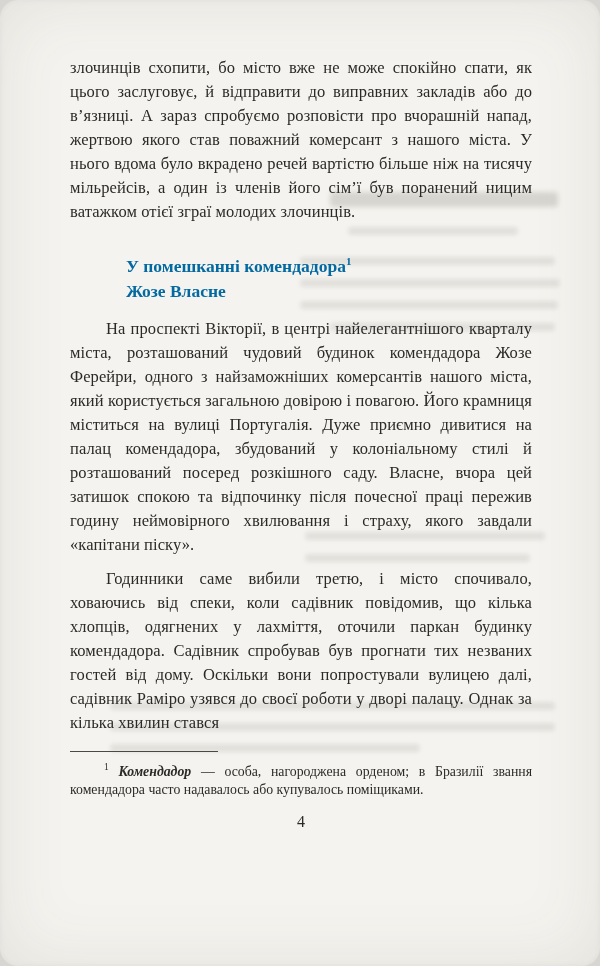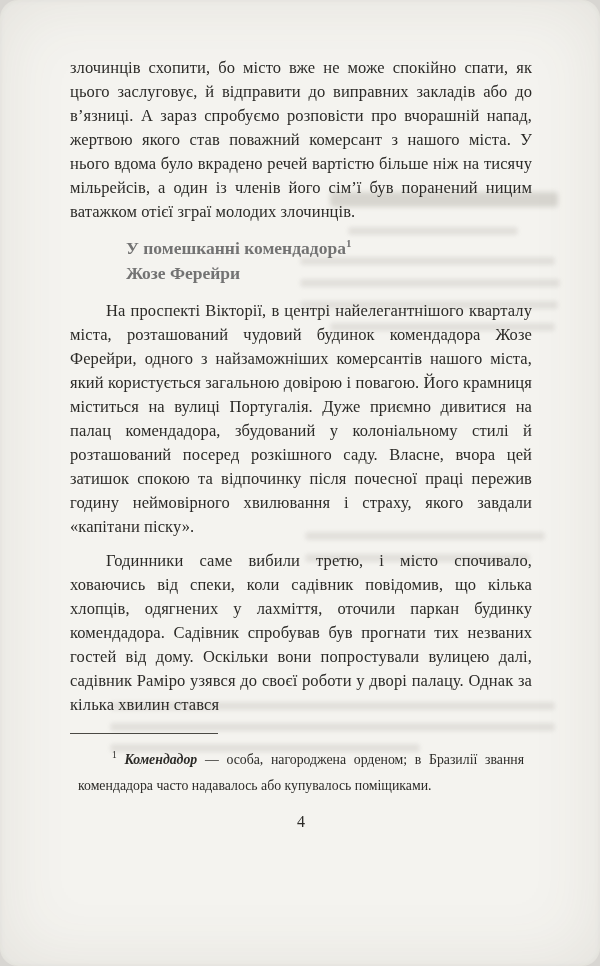--- a/index.html
+++ b/index.html
@@ -25,43 +25,43 @@
   p.body-par {
     margin: 0;
     font-size: 16.5px;
     line-height: 24px;
     text-align: justify;
     text-indent: 36px;
     letter-spacing: 0.1px;
   }
   p.body-par.no-indent { text-indent: 0; }
   h2.section-title {
-    margin: 12px 0 13px 0;
+    margin: 30px 0 13px 0;
     padding-left: 56px;
     font-size: 17.5px;
     line-height: 25px;
     font-weight: bold;
-    color: #737373;
+    color: #0369a1;
   }
   h2.section-title sup {
     font-size: 11px;
     line-height: 0;
   }
   .spacer-par { height: 10px; }
   .footnote-block { margin-top: 16px; }
   .footnote-rule {
     width: 148px;
     border: 0;
     border-top: 1px solid #4a4944;
     margin: 0 0 6px 0;
   }
   p.footnote {
-    margin: 8px;
+    margin: 0;
     font-size: 13.8px;
-    line-height: 26px;
+    line-height: 18px;
     text-align: justify;
     text-indent: 34px;
   }
   p.footnote .fn-term { font-style: italic; font-weight: bold; }
   p.footnote sup { font-size: 9.5px; }
   .page-number {
     margin-top: 14px;
     text-align: center;
     font-size: 16px;
     color: #2b2a27;
@@ -93,21 +93,21 @@
   <div class="bleed" style="left:110px; top:702px; width:445px; height:8px;"></div>
   <div class="bleed" style="left:110px; top:723px; width:445px; height:8px;"></div>
   <div class="bleed" style="left:110px; top:744px; width:310px; height:8px;"></div>
 
   <div class="text-layer">
 
     <p class="body-par no-indent">злочинців схопити, бо місто вже не може спокійно спати, як цього заслуговує, й відправити до виправних закладів або до в’язниці. А зараз спробуємо розповісти про вчорашній напад, жертвою якого став поважний комерсант з нашого міста. У нього вдома було вкрадено речей вартістю більше ніж на тисячу мільрейсів, а один із членів його сім’ї був поранений ницим ватажком отієї зграї молодих злочинців.</p>
 
     <h2 class="section-title">
       <span>У помешканні комендадора</span><sup>1</sup><br>
-      <span>Жозе Ферейри</span>
+      <span>Жозе Власне</span>
     </h2>
 
     <p class="body-par">На проспекті Вікторії, в центрі найелегантнішого кварталу міста, розташований чудовий будинок комендадора Жозе Ферейри, одного з найзаможніших комерсантів нашого міста, який користується загальною довірою і повагою. Його крамниця міститься на вулиці Португалія. Дуже приємно дивитися на палац комендадора, збудований у колоніальному стилі й розташований посеред розкішного саду. Власне, вчора цей затишок спокою та відпочинку після почесної праці пережив годину неймовірного хвилювання і страху, якого завдали «капітани піску».</p>
 
     <div class="spacer-par"></div>
 
     <p class="body-par">Годинники саме вибили третю, і місто спочивало, ховаючись від спеки, коли садівник повідомив, що кілька хлопців, одягнених у лахміття, оточили паркан будинку комендадора. Садівник спробував був прогнати тих незваних гостей від дому. Оскільки вони попростували вулицею далі, садівник Раміро узявся до своєї роботи у дворі палацу. Однак за кілька хвилин стався</p>
 
 
 

